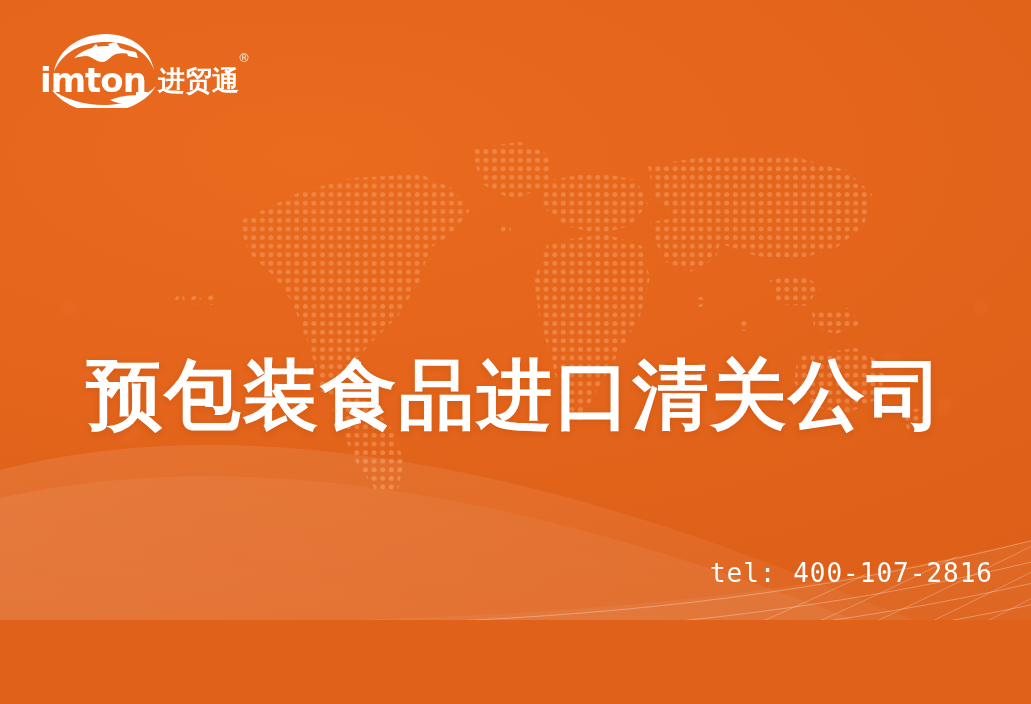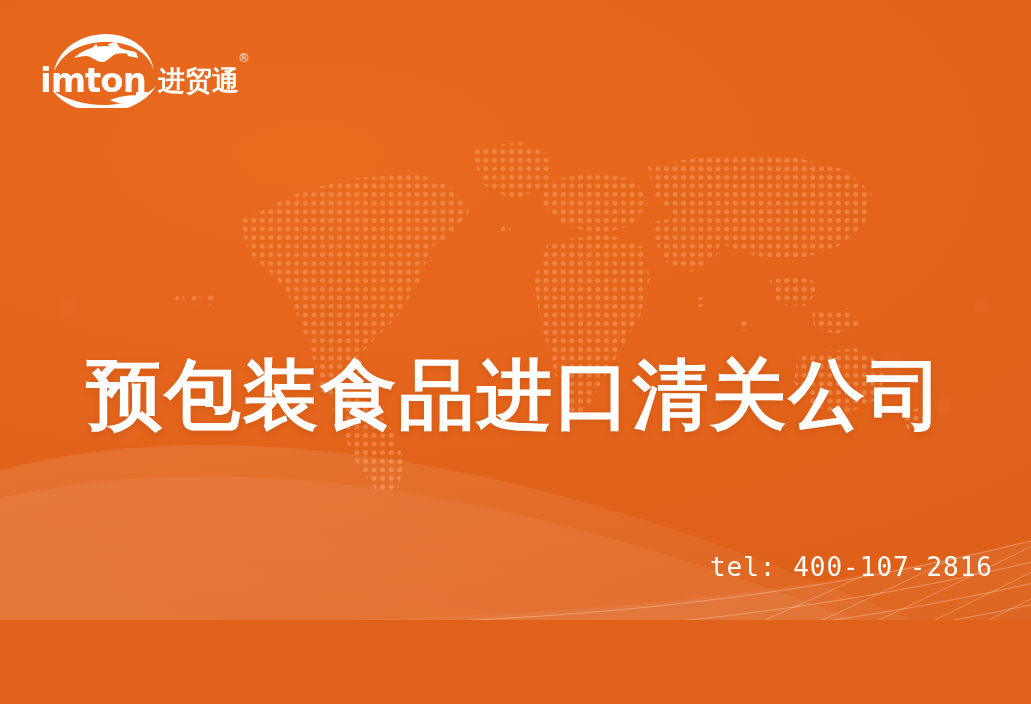--- a/index.html
+++ b/index.html
@@ -37,21 +37,21 @@
     font-size:76px;
     line-height:88px;
     letter-spacing:2px;
     white-space:nowrap;
     text-shadow:0 2px 6px rgba(140,50,0,.18);
     margin-top:33px;
   }
 
   
   #tel{
-    position:absolute;right:38px;bottom:38px;
+    position:absolute;right:38px;bottom:32px;
     color:#ffffff;
     font-family:"DejaVu Sans Mono","Liberation Mono",monospace;
     font-size:26px;
     letter-spacing:1px;
     white-space:nowrap;
   }
 </style>
 </head>
 <body>
 

